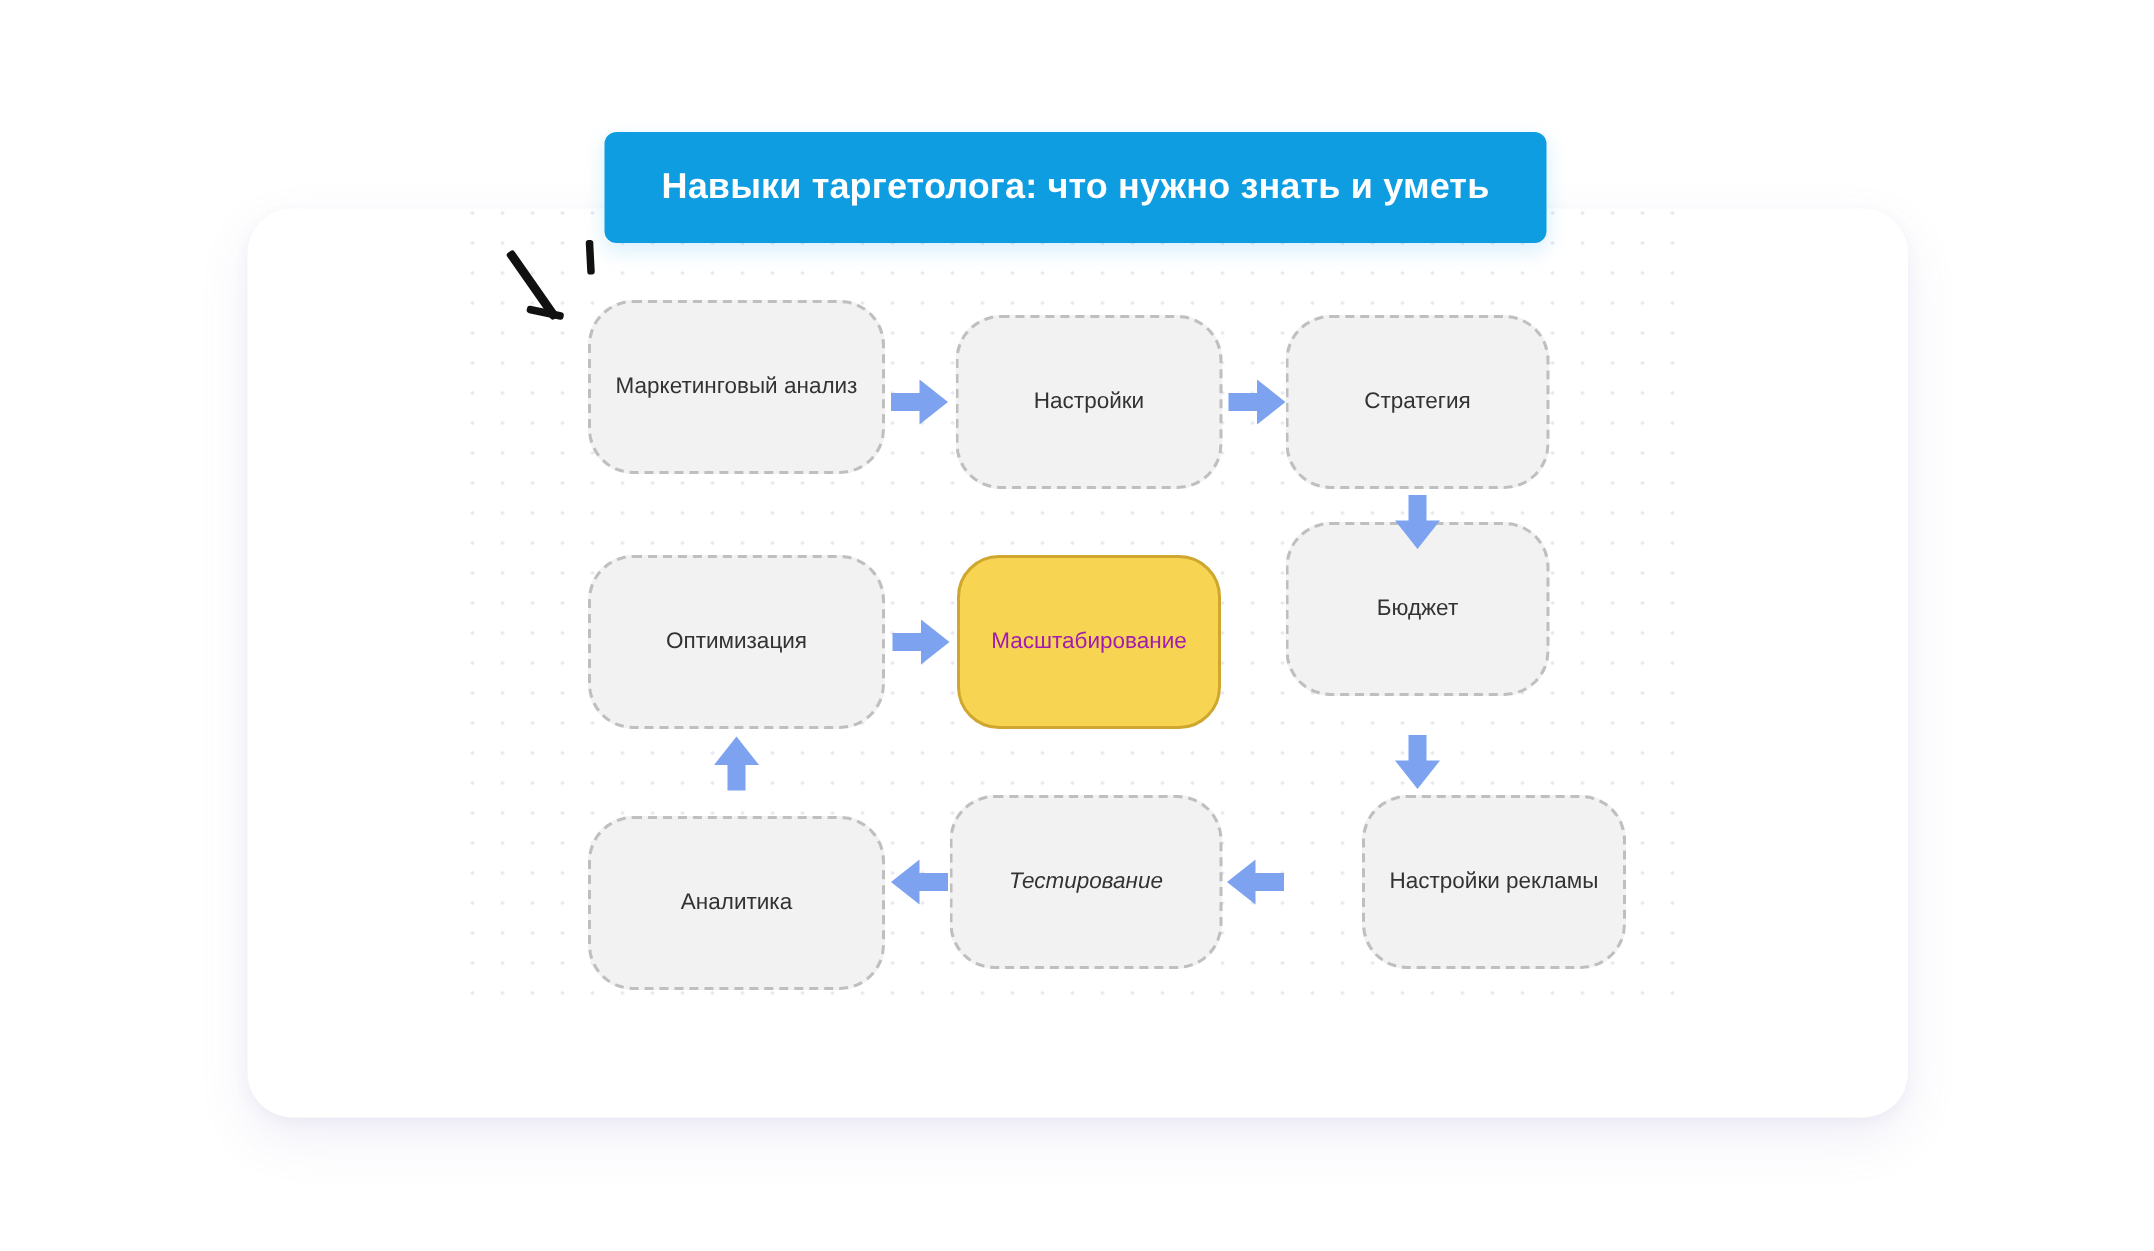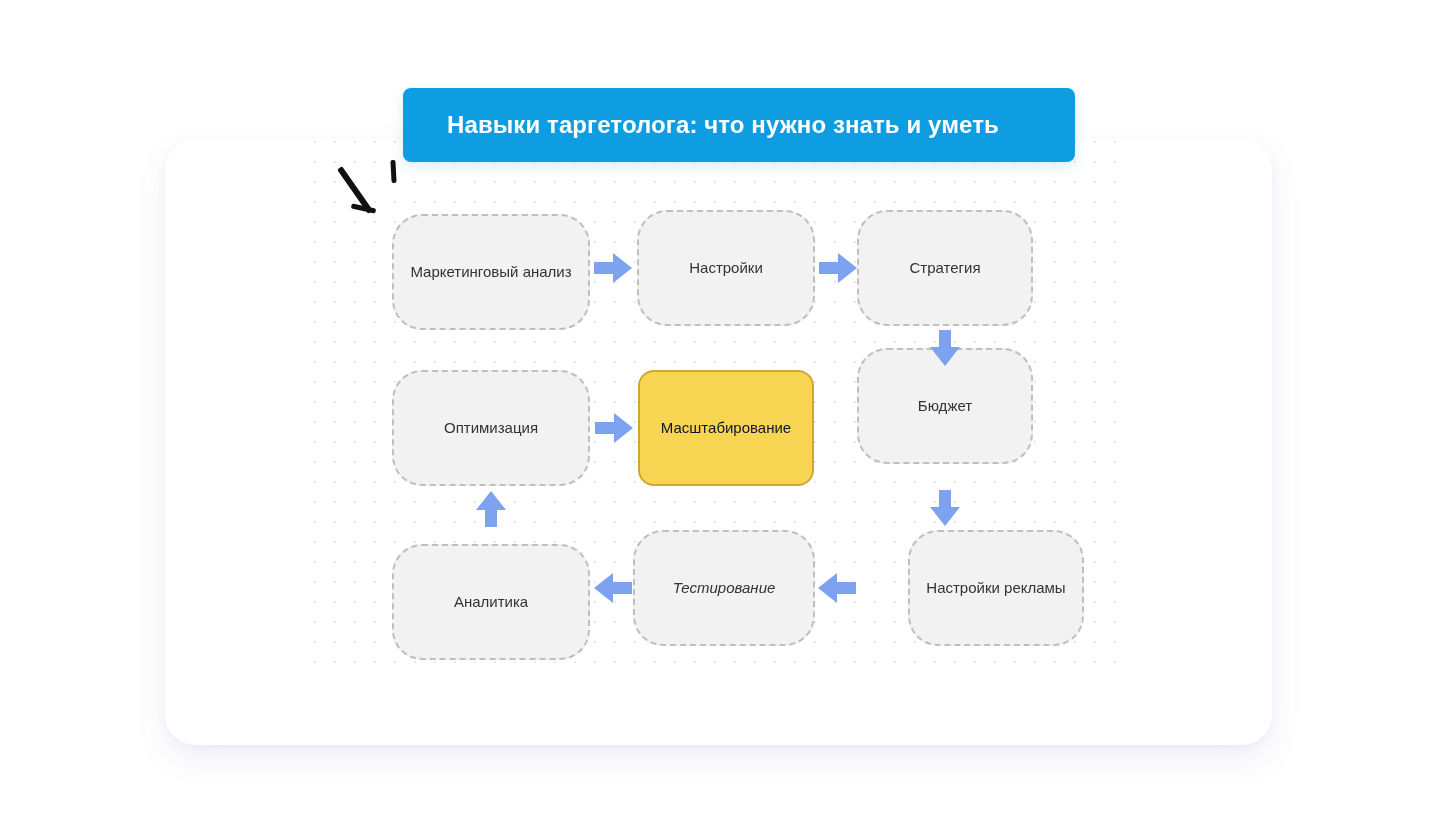--- a/index.html
+++ b/index.html
@@ -47,22 +47,21 @@
     position: absolute;
     left: 403px;
     top: 88px;
     width: 628px;
     height: 74px;
     background: #0d9de0;
     border-radius: 8px;
     box-shadow: 0 5px 14px rgba(13, 157, 224, 0.16);
     display: flex;
     align-items: center;
-    justify-content: flex-start;
-    padding-left: 44px;
+    justify-content: center;
   }
   #banner .title-text {
     color: #ffffff;
     font-size: 24px;
     font-weight: bold;
     letter-spacing: 0.1px;
     text-align: center;
     white-space: nowrap;
   }
 
@@ -107,26 +106,26 @@
     background: #f2f2f3;
     border: 2px dashed #bfbfbf;
     color: #333333;
     font-size: 15px;
     line-height: 1.35;
     padding: 6px 14px;
   }
   .node.highlight {
     background: #f7d452;
     border: 2px solid #cfa72f;
-    border-radius: 16px;
-    color: #0f172a;
-  }
-
-  
-  #node-analysis  { left: 392px; top: 214px; width: 198px; height: 116px; }
+    border-radius: 28px;
+    color: #a21caf;
+  }
+
+  
+  #node-analysis  { left: 392px; top: 200px; width: 198px; height: 116px; }
   #node-strategy  { left: 637px; top: 210px; width: 178px; height: 116px; }
   #node-mediaplan { left: 857px; top: 210px; width: 176px; height: 116px; }
   
   #node-optimization { left: 392px; top: 370px; width: 198px; height: 116px; }
   #node-scaling      { left: 638px; top: 370px; width: 176px; height: 116px; }
   #node-budget       { left: 857px; top: 348px; width: 176px; height: 116px; }
   
   #node-analytics { left: 392px; top: 544px; width: 198px; height: 116px; }
   #node-testing   { left: 633px; top: 530px; width: 182px; height: 116px; font-style: italic; }
   #node-adsetup   { left: 908px; top: 530px; width: 176px; height: 116px; }

